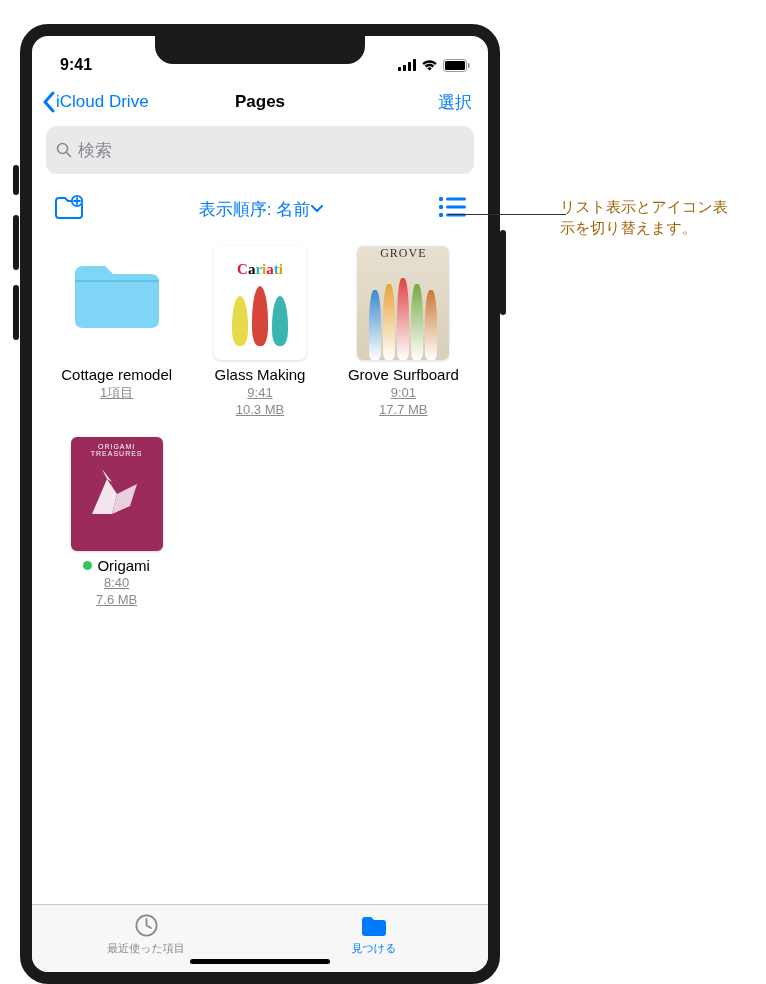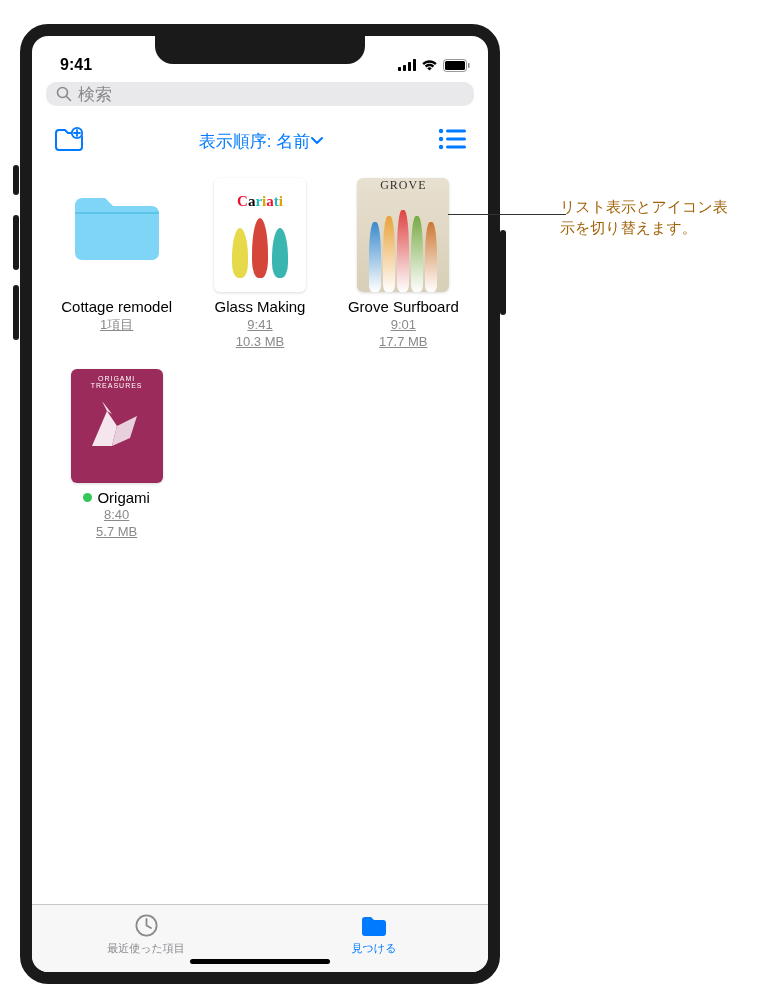--- a/index.html
+++ b/index.html
@@ -59,21 +59,21 @@
     align-items: center;
     justify-content: space-between;
     padding: 0 10px;
   }
   .back-btn { display: flex; align-items: center; color: #007aff; font-size: 17px; }
   .nav-title { font-size: 17px; font-weight: 600; position: absolute; left: 50%; transform: translateX(-50%); }
   .select-btn { color: #007aff; font-size: 17px; padding-right: 6px; }
 
   .search-bar {
     margin: 2px 14px 10px;
-    height: 24px;
+    height: 48px;
     background: #e9e9ec;
     border-radius: 10px;
     display: flex;
     align-items: center;
     padding: 0 10px;
     color: #8a8a8e;
     font-size: 17px;
     gap: 6px;
   }
 
@@ -213,20 +213,30 @@
           <path d="M8.5 11.5 L6.2 9.2 C7.5 8 9.5 8 10.8 9.2 Z M3.8 6.8 C6.4 4.2 10.6 4.2 13.2 6.8 L11.5 8.5 C9.8 6.9 7.2 6.9 5.5 8.5 Z M1.3 4.3 C5.3 0.3 11.7 0.3 15.7 4.3 L14 6 C10.9 3 6.1 3 3 6 Z" fill="#000"></path>
         </svg>
       <svg width="27" height="13" viewBox="0 0 27 13">
           <rect x="0.5" y="0.5" width="23" height="12" rx="3" fill="none" stroke="#000" stroke-opacity="0.4"></rect>
           <rect x="2" y="2" width="20" height="9" rx="1.5" fill="#000"></rect>
           <rect x="25" y="4" width="1.5" height="5" rx="0.8" fill="#000" fill-opacity="0.5"></rect>
         </svg>
     </div>
   </div>
 
+  <div class="nav-bar">
+    <div class="back-btn">
+      <svg width="14" height="22" viewBox="0 0 12 22">
+          <path d="M10 2 L2 11 L10 20" stroke="#007aff" stroke-width="3" fill="none" stroke-linecap="round" stroke-linejoin="round"></path>
+        </svg>
+      <span>iCloud Drive</span>
+    </div>
+    <div class="nav-title">Pages</div>
+    <div class="select-btn">選択</div>
+  </div>
 
   <div class="search-bar">
     <svg width="16" height="16" viewBox="0 0 16 16">
         <circle cx="6.5" cy="6.5" r="5" stroke="#8a8a8e" stroke-width="1.6" fill="none"></circle>
         <line x1="10.5" y1="10.5" x2="14.5" y2="14.5" stroke="#8a8a8e" stroke-width="1.6" stroke-linecap="round"></line>
       </svg>
     <span>検索</span>
   </div>
 
   <div class="toolbar-row">
@@ -307,21 +317,21 @@
             <path d="M10 50 L25 15 L35 30 L30 50 Z" fill="#f5e6ee"></path>
             <path d="M30 50 L35 30 L55 20 L48 42 Z" fill="#e8d0dd"></path>
             <path d="M25 15 L20 5 L30 18 Z" fill="#f5e6ee"></path>
           </svg>
       </div>
       <div class="name-row">
         <span class="green-dot"></span>
         <span class="item-name">Origami</span>
       </div>
       <div class="item-meta">8:40</div>
-      <div class="item-meta">5.7 MB</div>
+      <div class="item-meta">7.6 MB</div>
     </div>
   </div>
 
   <div class="tab-bar">
     <div class="tab">
       <svg width="27" height="27" viewBox="0 0 27 27">
           <circle cx="13.5" cy="13.5" r="11" fill="#8a8a8e"></circle>
           <circle cx="13.5" cy="13.5" r="9.2" fill="#f7f7f8"></circle>
           <path d="M13.5 7 L13.5 13.5 L18 16" stroke="#8a8a8e" stroke-width="1.8" fill="none" stroke-linecap="round"></path>
         </svg>

